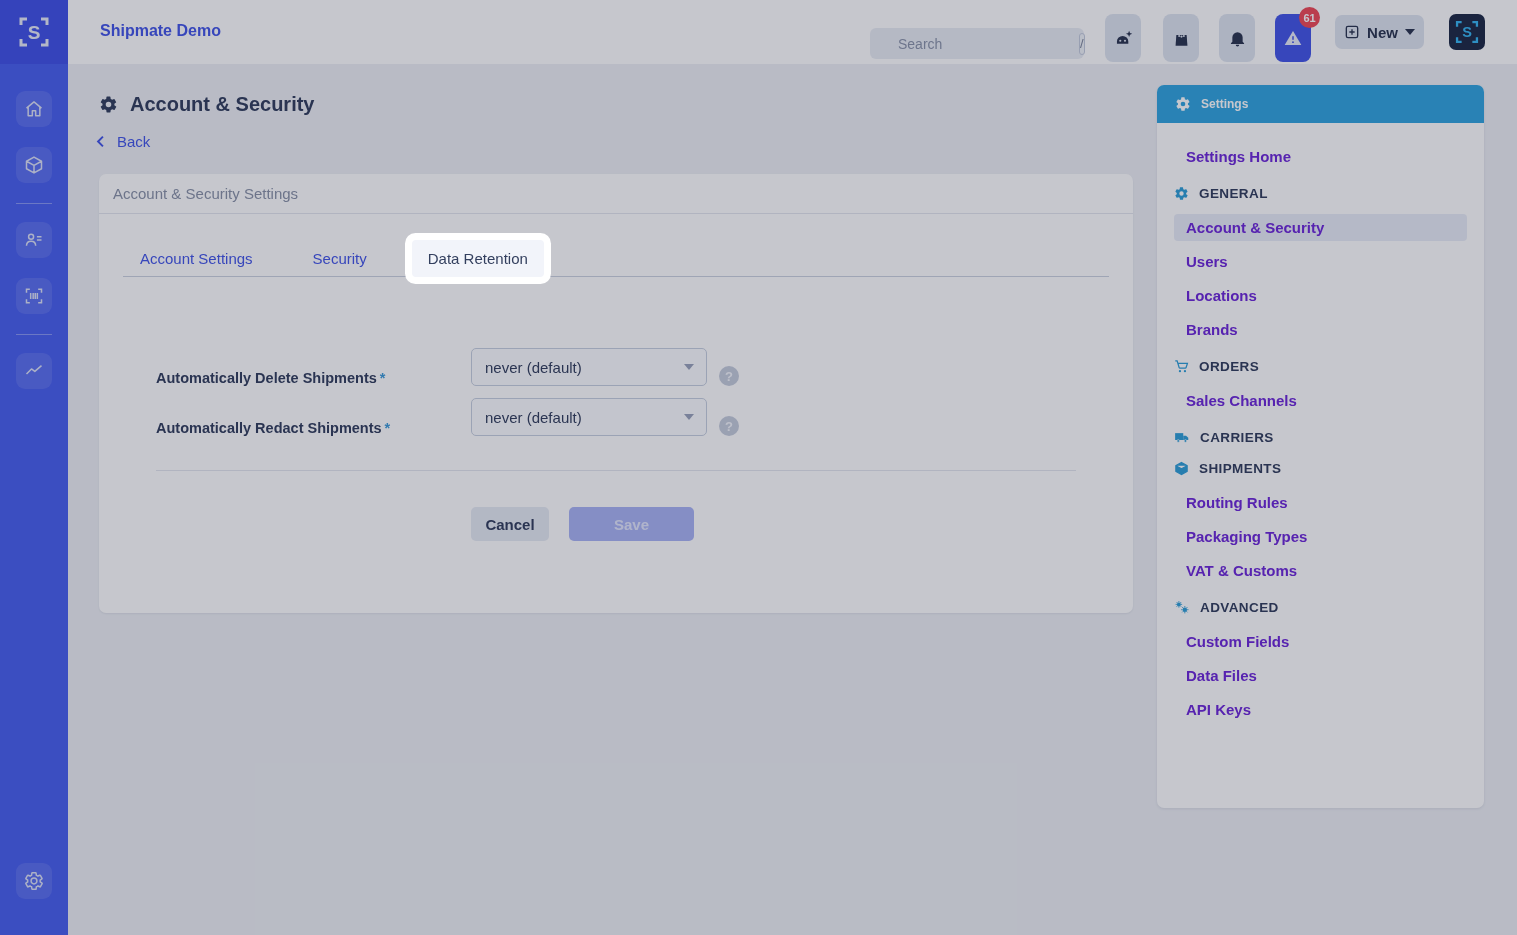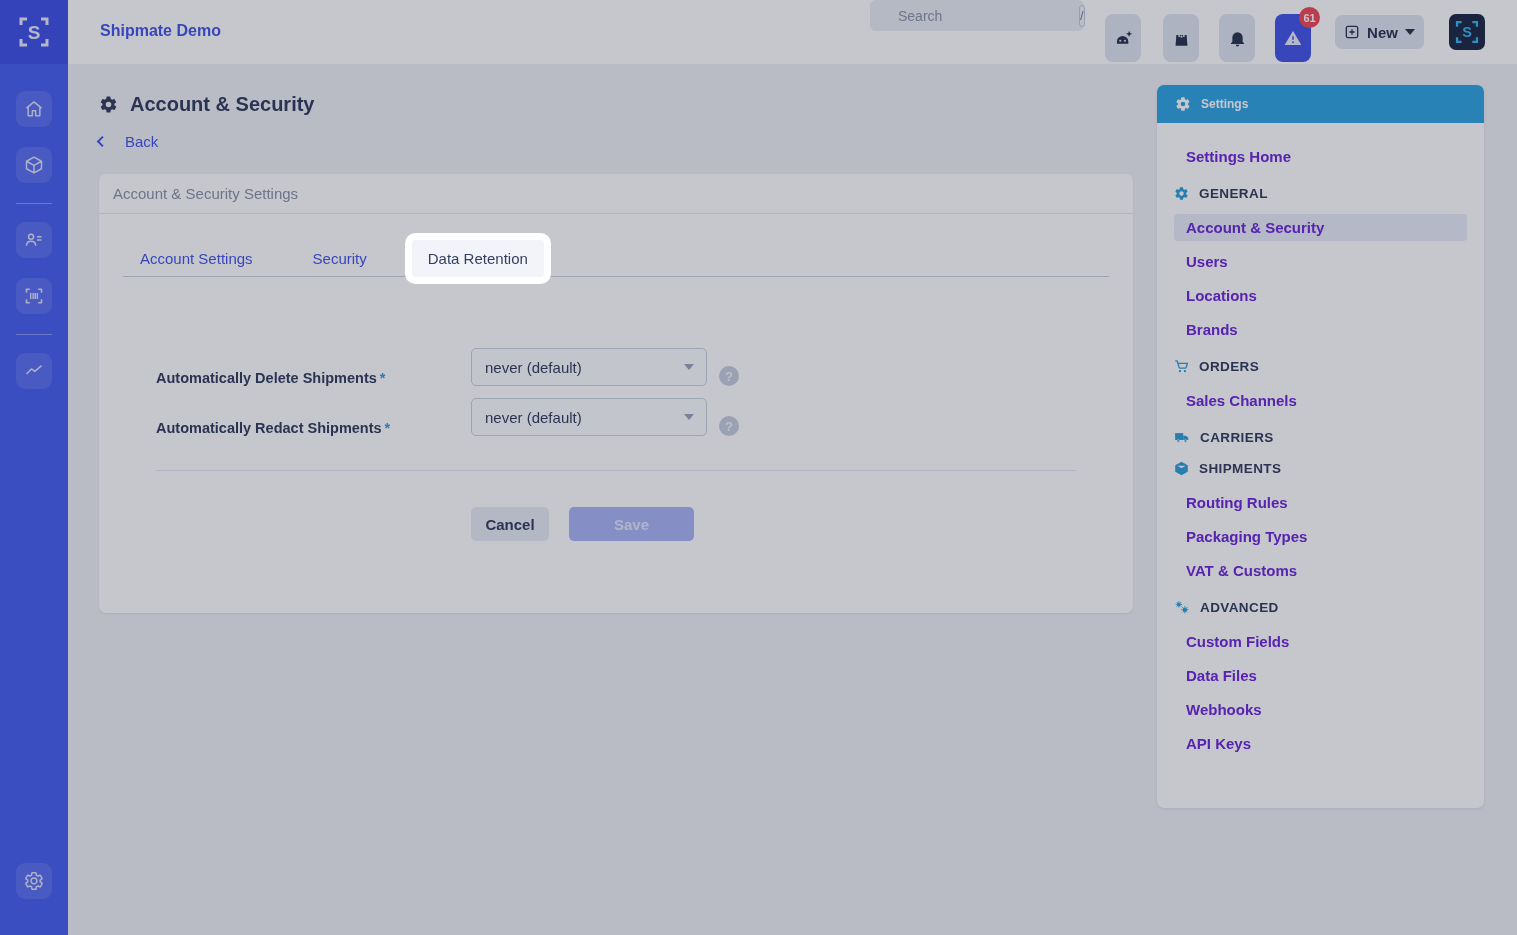--- a/index.html
+++ b/index.html
@@ -17,37 +17,37 @@
   .logo-block { width:68px; height:64px; background:#4152e8; display:flex; align-items:center; justify-content:center; }
   .side-nav { display:flex; flex-direction:column; align-items:center; margin-top:27px; }
   .side-btn { width:36px; height:36px; border-radius:9px; background:rgba(255,255,255,.10); display:flex; align-items:center; justify-content:center; margin-bottom:20px; cursor:pointer; }
   .side-btn svg { stroke:#dde2f6; fill:none; stroke-width:1.8; }
   .side-divider { width:36px; height:1px; background:rgba(255,255,255,.35); margin:0 0 18px 0; }
   .side-bottom { position:absolute; bottom:16px; left:16px; }
 
   
   .topbar { position:absolute; left:68px; top:0; width:1449px; height:64px; background:#ffffff; }
   .brand { position:absolute; left:32px; top:22px; font-size:16px; font-weight:700; color:#4356e8; }
-  .search-box { position:absolute; left:802px; top:0; width:214px; height:31px; background:#e9edf4; border-radius:6px; display:flex; align-items:center; padding:0 8px 0 20px; }
+  .search-box { position:absolute; left:802px; top:28px; width:214px; height:31px; background:#e9edf4; border-radius:6px; display:flex; align-items:center; padding:0 8px 0 20px; }
   .search-box input { flex:1; border:none; background:transparent; outline:none; font-size:14px; color:#5a6residual580; font-family:inherit; margin-left:8px; color:#55607c; }
   .search-box input::placeholder { color:#8b94aa; }
   .kbd { width:22px; height:22px; border:1px solid #c3cbdc; border-radius:4px; color:#7b8499; font-size:13px; display:flex; align-items:center; justify-content:center; background:rgba(255,255,255,.35); }
   .icon-btn { position:absolute; top:14px; width:36px; height:48px; border-radius:8px; background:#dfe5f0; display:flex; align-items:center; justify-content:center; cursor:pointer; }
   .icon-btn svg { fill:#2b3550; }
   .icon-btn.alert { background:#4356e8; }
   .icon-btn.alert svg { fill:#e8ecf8; }
   .badge { position:absolute; top:-7px; right:-9px; min-width:21px; height:21px; padding:0 4px; border-radius:11px; background:#ef4a57; color:#fff; font-size:11px; font-weight:700; display:flex; align-items:center; justify-content:center; }
   .new-btn { position:absolute; left:1267px; top:15px; width:89px; height:34px; border-radius:7px; background:#dfe5f0; display:flex; align-items:center; justify-content:center; gap:7px; cursor:pointer; color:#2b3550; font-size:15px; font-weight:600; }
   .avatar { position:absolute; left:1381px; top:14px; width:36px; height:36px; border-radius:7px; background:#1d2945; display:flex; align-items:center; justify-content:center; cursor:pointer; }
 
   
   .page { position:absolute; left:68px; top:64px; width:1449px; height:871px; background:#eef0f5; }
   .page-title { position:absolute; left:31px; top:29px; display:flex; align-items:center; gap:12px; font-size:20px; font-weight:700; color:#333f5e; }
   .page-title svg { fill:#333f5e; }
-  .back-link { position:absolute; left:28px; top:69px; display:flex; align-items:center; gap:20px; color:#4356e8; font-size:15px; cursor:pointer; }
+  .back-link { position:absolute; left:28px; top:69px; display:flex; align-items:center; gap:12px; color:#4356e8; font-size:15px; cursor:pointer; }
 
   
   .card { position:absolute; left:31px; top:110px; width:1034px; height:439px; background:#ffffff; border-radius:7px; box-shadow:0 1px 2px rgba(40,50,80,.08); }
   .card-header { height:40px; display:flex; align-items:center; padding-left:14px; color:#8a93a8; font-size:15px; border-bottom:1px solid #e4e7ee; }
   .tabs { position:absolute; left:24px; right:24px; top:66px; height:37px; display:flex; align-items:center; border-bottom:1px solid #ccd3e0; padding-left:17px; }
   .tab { font-size:15px; color:#4356e8; cursor:pointer; margin-right:60px; }
   .tab.security { margin-right:45px; }
   .tab.active {
     position:relative; z-index:60;
     margin-right:0; height:37px; padding:0 16px;
@@ -309,19 +309,18 @@
         <svg width="16" height="15" viewBox="0 0 24 24">
           <circle cx="7" cy="7" r="3.2"></circle>
             <path d="M7 1.8v2M7 10.2v2M1.8 7h2M10.2 7h2M3.3 3.3l1.4 1.4M9.3 9.3l1.4 1.4M10.7 3.3 9.3 4.7M4.7 9.3 3.3 10.7" stroke="#2f9fd8" stroke-width="1.4"></path>
           <circle cx="16.5" cy="15.5" r="3.6"></circle>
             <path d="M16.5 9.6v2.2M16.5 19.2v2.2M10.6 15.5h2.2M20.2 15.5h2.2M12.3 11.3l1.6 1.6M19.1 18.1l1.6 1.6M20.7 11.3l-1.6 1.6M14 18.1l-1.6 1.6" stroke="#2f9fd8" stroke-width="1.4"></path>
         </svg>
         <span>ADVANCED</span>
       </div>
       <div class="panel-link">Custom Fields</div>
       <div class="panel-link">Data Files</div>
-      <div class="panel-link">Webhooks</div>
       <div class="panel-link">API Keys</div>
     </div>
   </div>
 </div>
 
 <div class="overlay"></div>
 
 </body></html>

